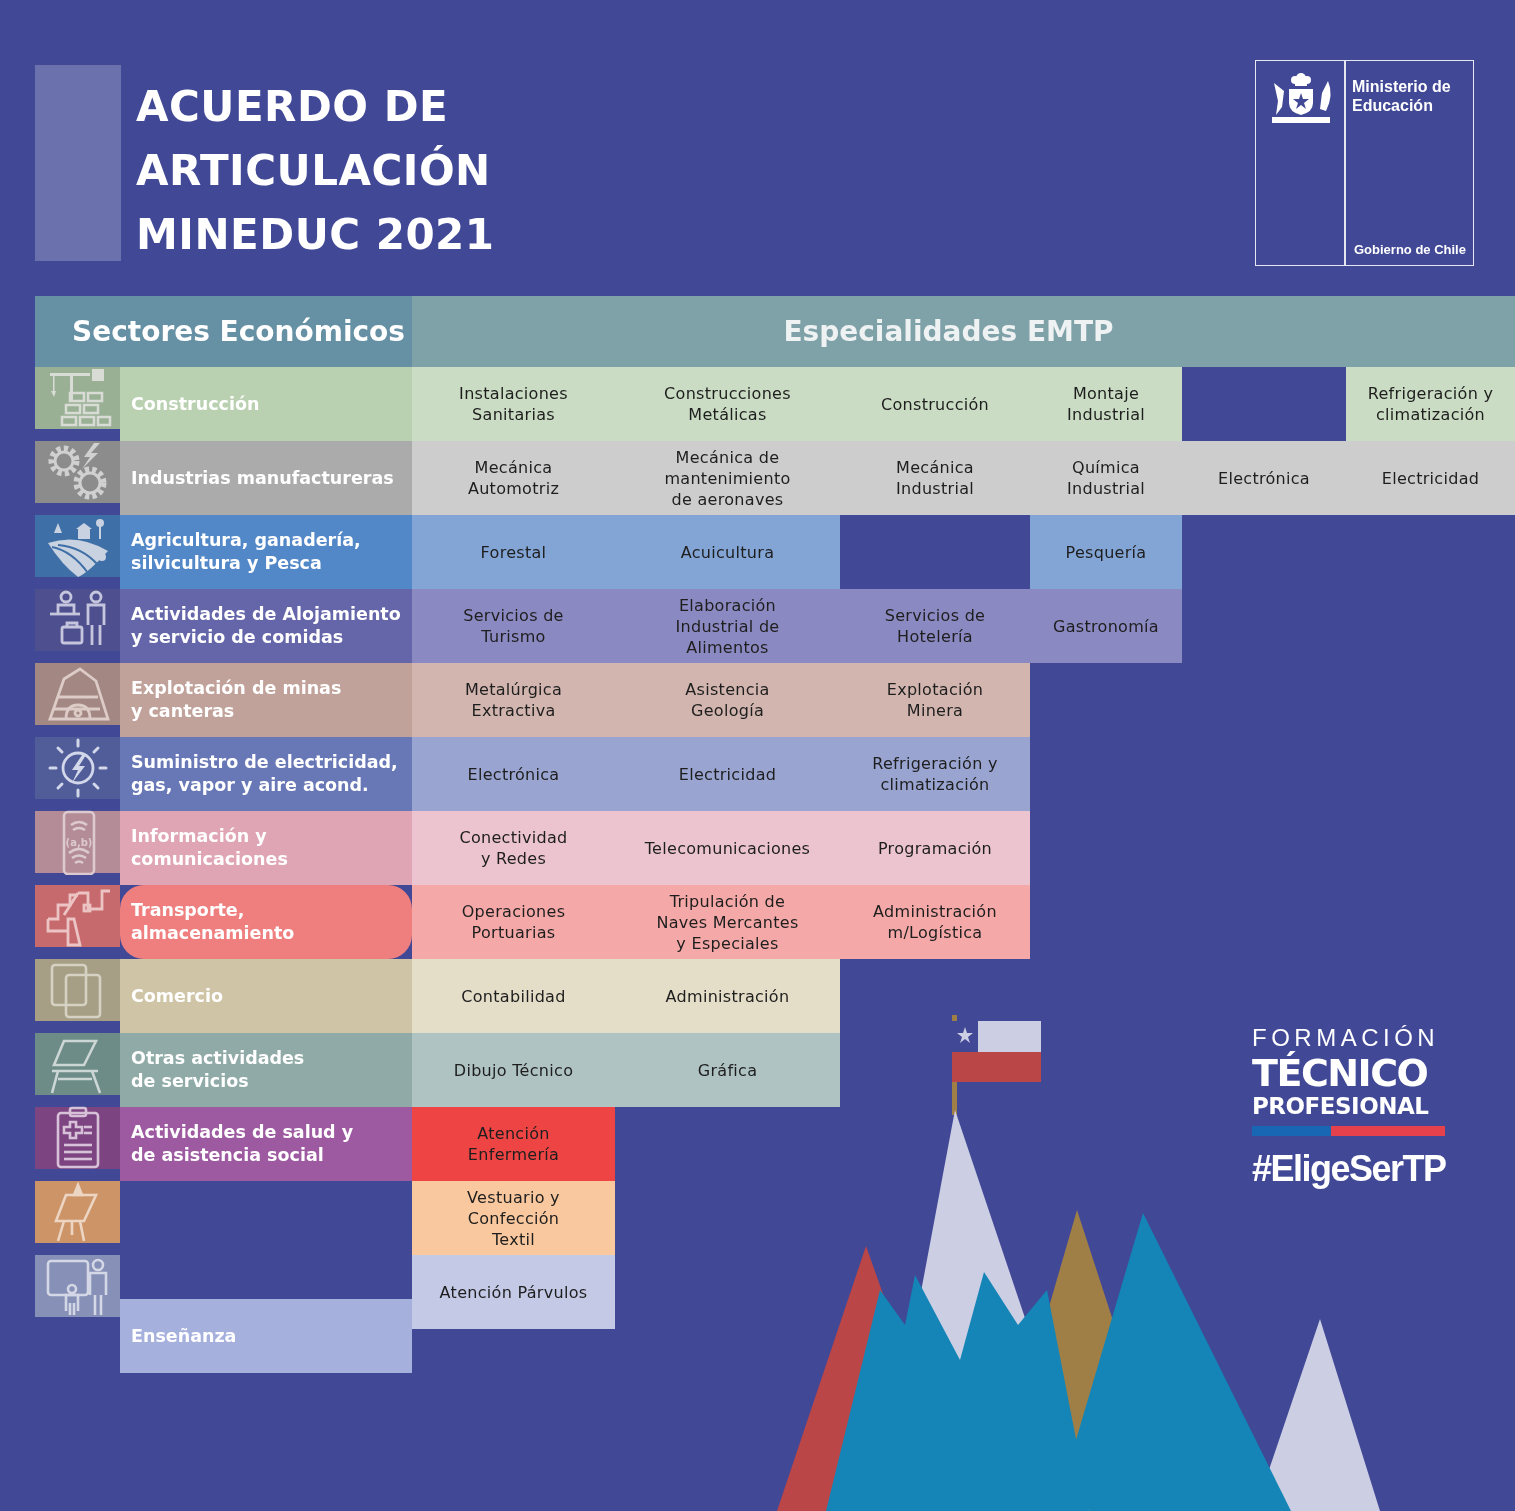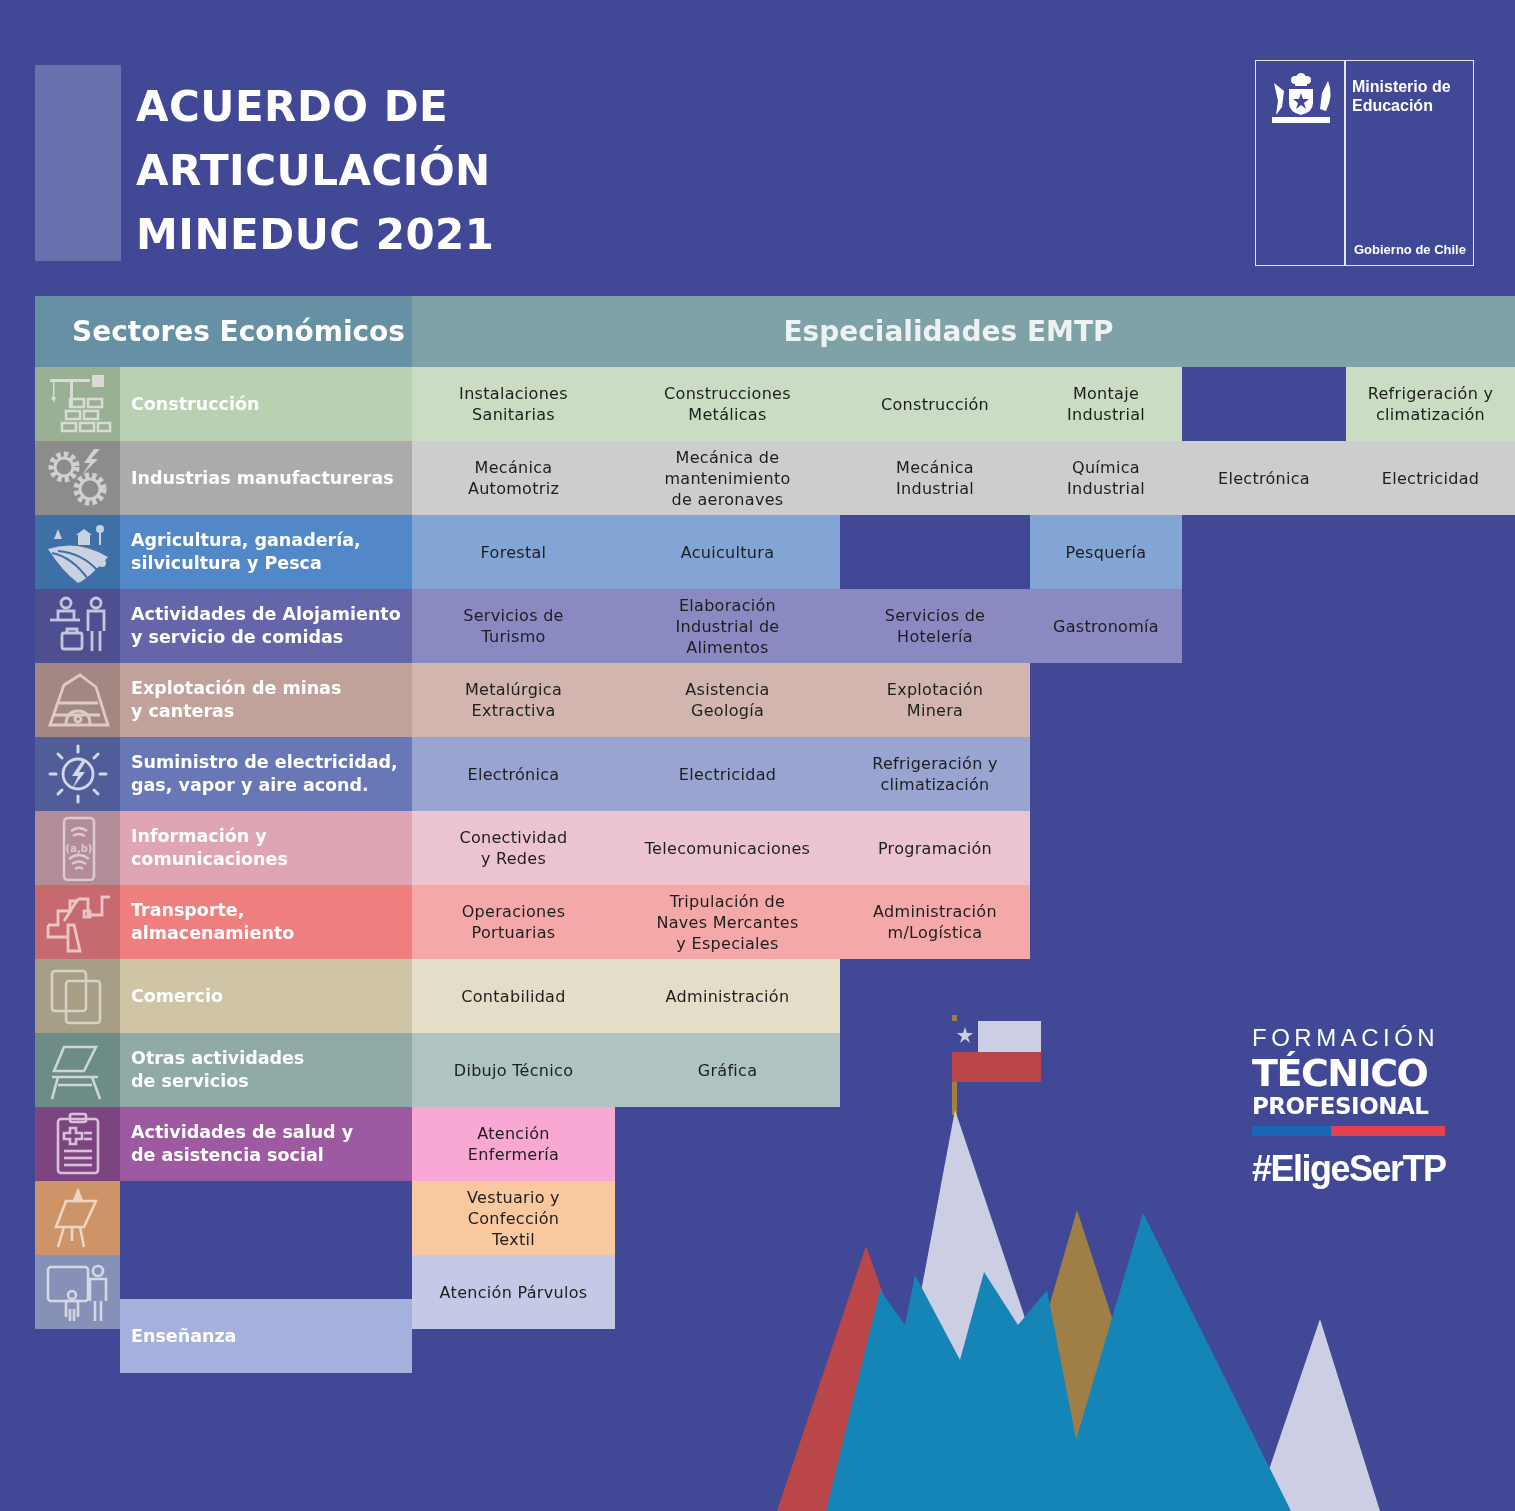--- a/index.html
+++ b/index.html
@@ -16,21 +16,21 @@
   .logo-crest { position: absolute; left: 10px; top: 8px; width: 70px; height: 60px; }
   .logo-ministry { position: absolute; left: 96px; top: 16px; color: #fff; font-family: "Liberation Sans", sans-serif; font-weight: bold; font-size: 16px; line-height: 19px; }
   .logo-gov { position: absolute; left: 98px; bottom: 8px; color: #fff; font-family: "Liberation Sans", sans-serif; font-weight: bold; font-size: 13px; margin-top: 20px; }
 
   .table { position: absolute; left: 35px; top: 296px; width: 1480px; }
   .thead { position: absolute; left: 0; top: 0; height: 71px; width: 1480px; }
   .th-sector { position: absolute; left: 0; top: 0; width: 377px; height: 71px; background: #6690a4; color: #fff; font-weight: bold; font-size: 28px; display: flex; align-items: center; justify-content: center; padding-left: 30px; }
   .th-spec { position: absolute; left: 377px; top: 0; width: 1103px; height: 71px; background: #7fa1a8; color: #eef2f2; font-weight: bold; font-size: 28px; display: flex; align-items: center; justify-content: center; padding-right: 30px; }
 
   .row { position: absolute; left: 0; height: 74px; }
-  .row .icon-cell { position: absolute; left: 0; top: 0; width: 85px; height: 74px; display: flex; align-items: center; justify-content: center; }
+  .row .icon-cell { position: absolute; left: 0; top: 0; width: 85px; height: 62px; display: flex; align-items: center; justify-content: center; }
   .row .sector-cell { position: absolute; left: 85px; top: 0; width: 292px; height: 74px; color: #fff; font-weight: bold; font-size: 17.5px; line-height: 23px; display: flex; align-items: center; padding-left: 11px; white-space: pre-line; }
   .row .spec-cell { position: absolute; top: 0; height: 74px; color: #1e1e1e; font-size: 16px; line-height: 21px; display: flex; align-items: center; justify-content: center; text-align: center; white-space: pre-line; letter-spacing: 0.3px; }
   .icon-cell svg { width: 70px; height: 66px; }
 
   .brand { position: absolute; left: 1252px; top: 1025px; width: 195px; color: #fff; }
   .brand-formacion { font-family: "Liberation Sans", sans-serif; font-size: 24px; letter-spacing: 4.5px; line-height: 26px; font-weight: normal; }
   .brand-tecnico { font-family: "DejaVu Sans", sans-serif; font-weight: 900; font-size: 38px; line-height: 40px; letter-spacing: -1.5px; margin-top: 2px; }
   .brand-profesional { font-family: "DejaVu Sans", sans-serif; font-weight: bold; font-size: 23px; line-height: 26px; letter-spacing: -0.5px; }
   .brand-stripe { display: flex; height: 10px; width: 193px; margin-top: 7px; }
   .brand-stripe .blue { flex: 0 0 79px; background: #1867b5; }
@@ -263,21 +263,21 @@
             <g fill="none" stroke="#ecc4c4" stroke-width="2.8">
               <path d="M4 36 h10 v-14 h12 v-10 h8"></path>
               <path d="M34 10 l-14 22"></path>
               <path d="M34 10 h10 v16 h14 v-18 h8"></path>
               <rect x="40" y="22" width="6" height="6"></rect>
               <path d="M24 36 v26 h12 l-6 -26 z"></path>
               <path d="M4 36 v12 h20"></path>
             </g>
           </svg>
         </div>
-        <div class="sector-cell" style="background: rgb(239, 127, 127);">Transporte, almacenamiento</div>
+        <div class="sector-cell" style="background: rgb(239, 127, 127); border-radius: 24px;">Transporte, almacenamiento</div>
         <div class="spec-cell" style="left: 377px; width: 203px; background: rgb(244, 169, 168);">Operaciones
 Portuarias</div>
         <div class="spec-cell" style="left: 580px; width: 225px; background: rgb(244, 169, 168);">Tripulación de
 Naves Mercantes
 y Especiales</div>
         <div class="spec-cell" style="left: 805px; width: 190px; background: rgb(244, 169, 168);">Administración
 m/Logística</div>
       </div>
       <div class="row" style="top: 663px; width: 805px;">
         <div class="icon-cell" style="background: rgb(166, 158, 133);">
@@ -319,21 +319,21 @@
               <line x1="40" y1="22" x2="48" y2="22"></line>
               <line x1="40" y1="28" x2="48" y2="28"></line>
               <line x1="20" y1="40" x2="48" y2="40"></line>
               <line x1="20" y1="47" x2="48" y2="47"></line>
               <line x1="20" y1="54" x2="48" y2="54"></line>
             </g>
           </svg>
         </div>
         <div class="sector-cell" style="background: rgb(157, 90, 160);">Actividades de salud y
 de asistencia social</div>
-        <div class="spec-cell" style="left: 377px; width: 203px; background: #f9a8d4; text-align: center;">Atención
+        <div class="spec-cell" style="left: 377px; width: 203px; background: #ef4444; text-align: center;">Atención
 Enfermería</div>
       </div>
       <div class="row" style="top: 885px; width: 580px;">
         <div class="icon-cell" style="background: rgb(205, 148, 104);">
           <svg viewBox="0 0 68 66">
             <g fill="none" stroke="#ecd5c2" stroke-width="2.6">
               <path d="M22 16 h30 l-12 26 h-28 z"></path>
               <polygon points="34,6 38,16 30,16" fill="#ecd5c2"></polygon>
               <line x1="20" y1="42" x2="14" y2="62"></line>
               <line x1="36" y1="42" x2="40" y2="62"></line>

